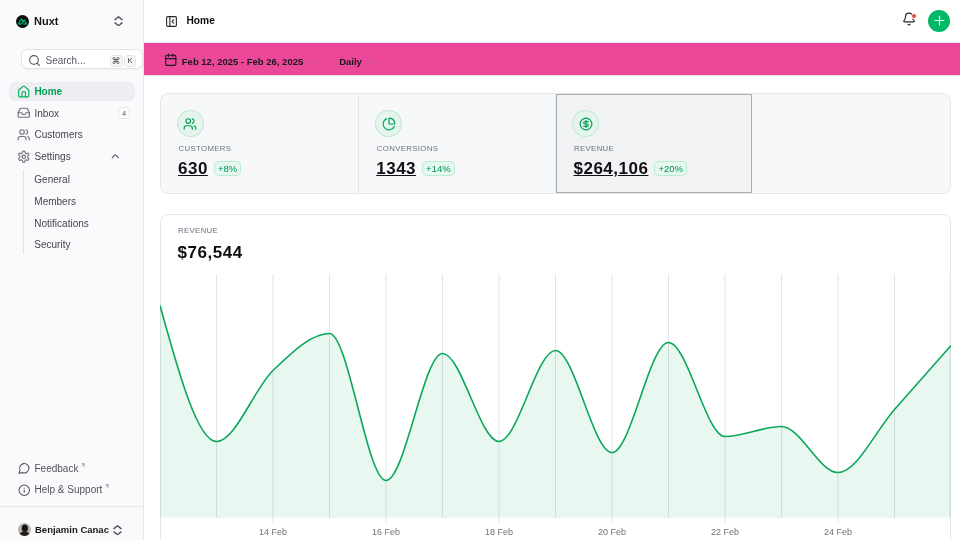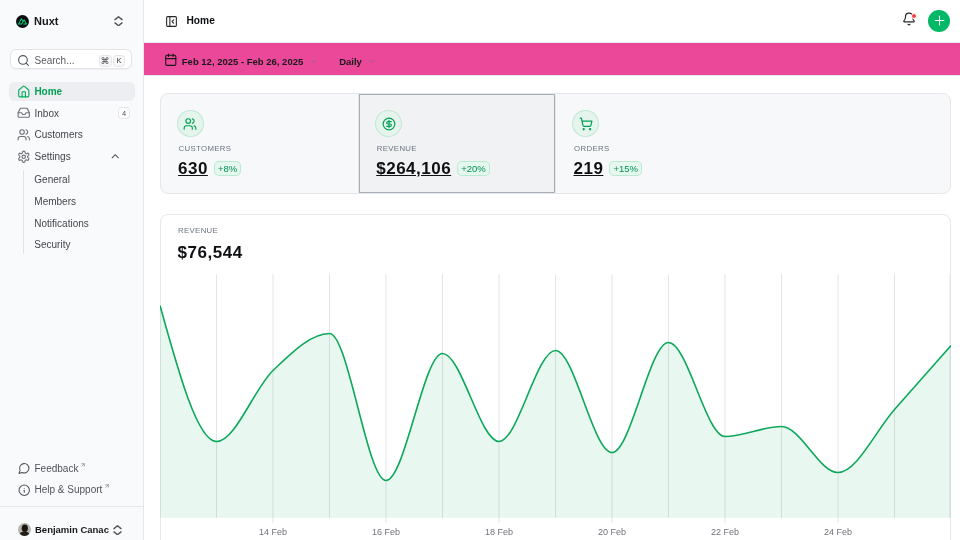--- a/index.html
+++ b/index.html
@@ -4,21 +4,21 @@
 <style>
 * { margin:0; padding:0; box-sizing:border-box; }
 html,body { width:960px; height:540px; overflow:hidden; font-family:"Liberation Sans",sans-serif; background:#fff; }
 .abs { position:absolute; }
 body { position:relative; }
 
 
 #sidebar { position:absolute; left:0; top:0; width:143.5px; height:540px; background:#f9fafb; border-right:1px solid #e5e7eb; }
 .srow { position:absolute; display:flex; align-items:center; }
 .navtxt { font-size:10px; color:#44444c; }
-#searchbox { position:absolute; left:10px; top:48.8px; width:122px; height:20.5px; background:#fff; border:1px solid #e4e4e7; border-radius:6px; box-shadow:0 1px 1px rgba(0,0,0,0.04); }
+#searchbox { position:absolute; left:21px; top:48.8px; width:122px; height:20.5px; background:#fff; border:1px solid #e4e4e7; border-radius:6px; box-shadow:0 1px 1px rgba(0,0,0,0.04); }
 .kbd { position:absolute; top:5px; height:12px; border:1px solid #e3e4e8; background:#f7f7f8; border-radius:3.5px; font-size:8px; color:#3f3f46; display:flex; align-items:center; justify-content:center; }
 .navitem { position:absolute; left:9px; width:125.5px; height:18.5px; border-radius:6px; display:flex; align-items:center; padding-left:8px; }
 .navitem svg { flex:0 0 auto; margin-right:4px; }
 .subitem { position:absolute; left:34.3px; font-size:10px; color:#46464f; }
 
 
 #header { position:absolute; left:144px; top:0; width:816px; height:42.5px; border-bottom:1px solid #e5e7eb; background:#fff; }
 #toolbar { position:absolute; left:144px; top:42.5px; width:816px; height:33.5px; border-bottom:1px solid #e5e7eb; background:#ec4899; }
 
 
@@ -194,46 +194,45 @@
           <path d="M22 21v-2a4 4 0 0 0-3-3.87"></path>
           <path d="M16 3.13a4 4 0 0 1 0 7.75"></path>
         </svg>
       </div>
     <div class="statlabel">CUSTOMERS</div>
     <div class="statrow">
         <span class="statnum">630</span>
         <span class="badge">+8%</span>
       </div>
   </div>
+  <div class="cell">
+    <div class="iconcircle">
+        <svg width="14" height="14" viewBox="0 0 24 24" fill="none" stroke="#00a155" stroke-width="2" stroke-linecap="round" stroke-linejoin="round">
+          <path d="M21 12c.552 0 1.005-.449.95-.998a10 10 0 0 0-8.953-8.951c-.55-.055-.998.398-.998.95v8a1 1 0 0 0 1 1z"></path>
+          <path d="M21.21 15.89A10 10 0 1 1 8 2.83"></path>
+        </svg>
+      </div>
+    <div class="statlabel">CONVERSIONS</div>
+    <div class="statrow">
+        <span class="statnum">1343</span>
+        <span class="badge">+14%</span>
+      </div>
+  </div>
   <div class="cell sel">
     <div class="iconcircle">
         <svg width="14" height="14" viewBox="0 0 24 24" fill="none" stroke="#00a155" stroke-width="2" stroke-linecap="round" stroke-linejoin="round">
           <circle cx="12" cy="12" r="10"></circle>
           <path d="M16 8h-6a2 2 0 1 0 0 4h4a2 2 0 1 1 0 4H8"></path>
           <path d="M12 18V6"></path>
         </svg>
       </div>
     <div class="statlabel">REVENUE</div>
     <div class="statrow">
         <span class="statnum">$264,106</span>
         <span class="badge">+20%</span>
-      </div>
-  </div>
-  <div class="cell">
-    <div class="iconcircle">
-        <svg width="14" height="14" viewBox="0 0 24 24" fill="none" stroke="#00a155" stroke-width="2" stroke-linecap="round" stroke-linejoin="round">
-          <circle cx="8" cy="21" r="1"></circle>
-          <circle cx="19" cy="21" r="1"></circle>
-          <path d="M2.05 2.05h2l2.66 12.42a2 2 0 0 0 2 1.58h9.78a2 2 0 0 0 1.95-1.57l1.65-7.43H5.12"></path>
-        </svg>
-      </div>
-    <div class="statlabel">ORDERS</div>
-    <div class="statrow">
-        <span class="statnum">219</span>
-        <span class="badge">+15%</span>
       </div>
   </div>
 </div>
 
 <div id="chartcard">
   <div style="position:absolute;left:17.5px;top:12.8px;font-size:7.8px;line-height:8px;letter-spacing:0.35px;color:#6b7280;font-weight:500;">REVENUE</div>
   <div style="position:absolute;left:17px;top:27.8px;font-size:17px;line-height:21.5px;font-weight:bold;color:#0e1013;letter-spacing:0.55px;">$76,544</div>
 </div>
 <svg class="abs" style="left:159.5px;top:213.5px;" width="791" height="326" viewBox="0 0 791 326" fill="none">
   <g stroke="#e2e4e8" stroke-width="1">

